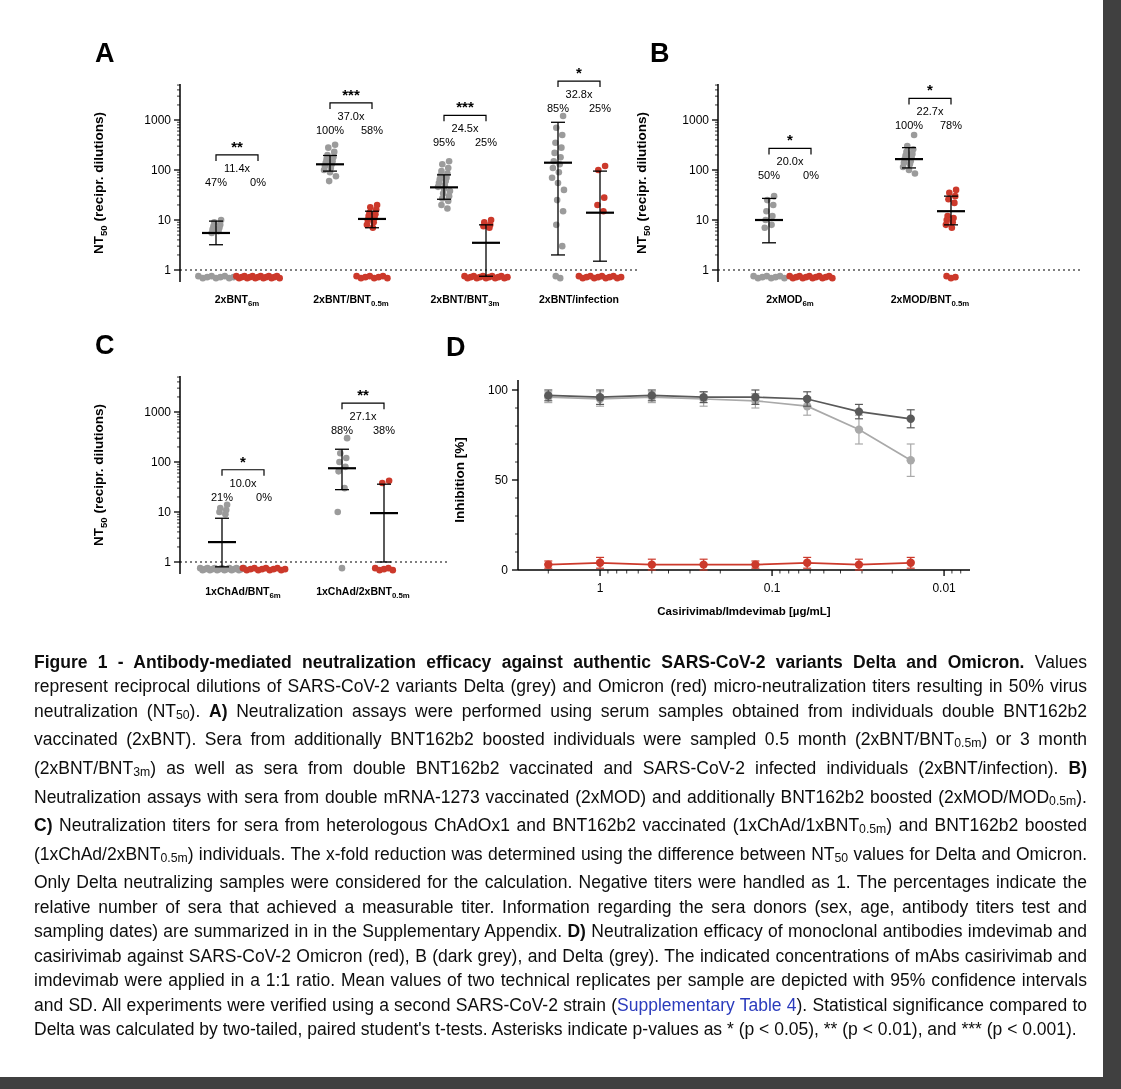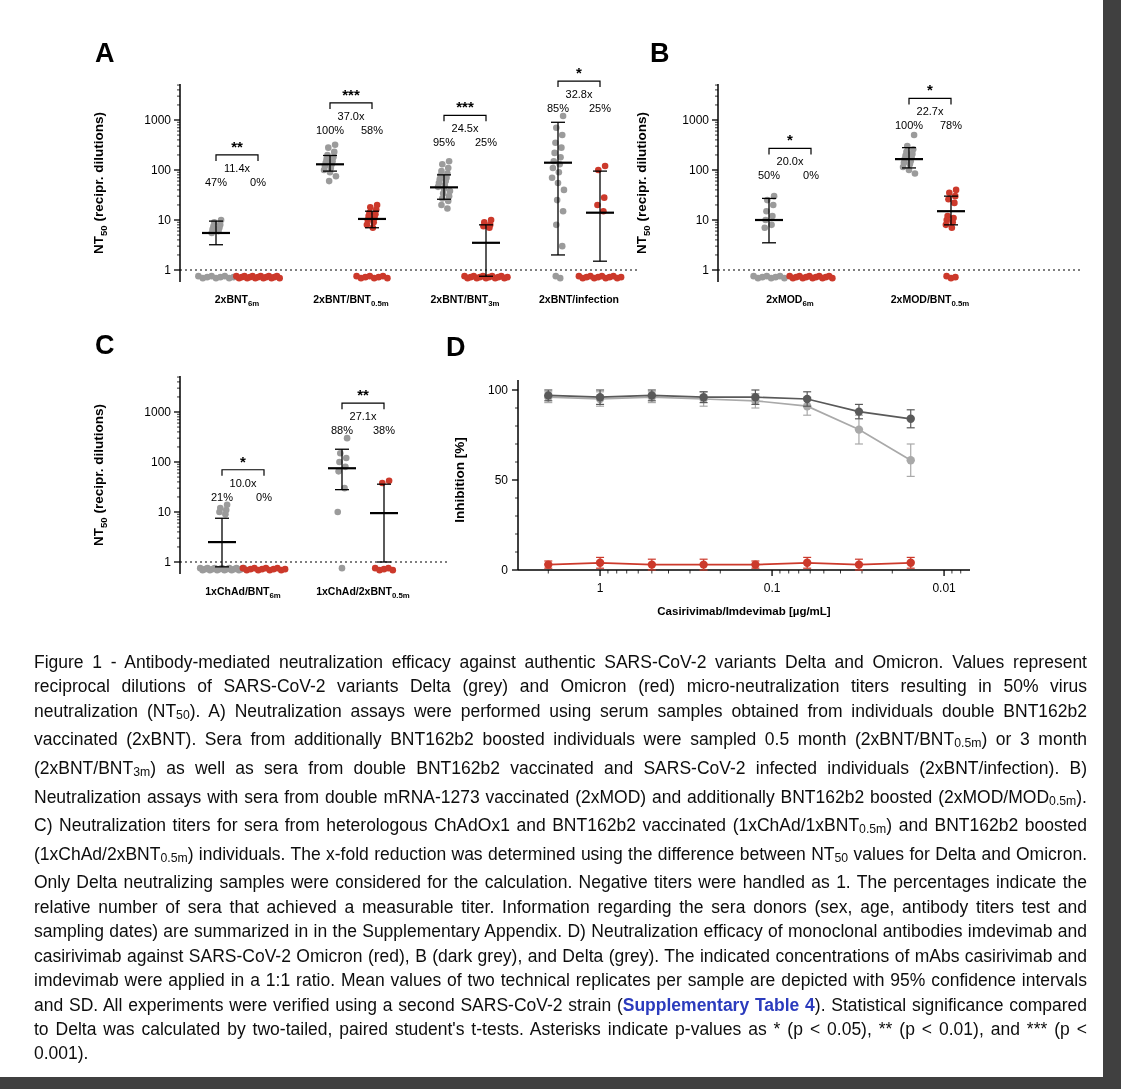--- a/index.html
+++ b/index.html
@@ -10,23 +10,23 @@
   .page{position:absolute;left:0;top:0;width:1103px;height:1077px;background:#ffffff;}
   .edge-right{position:absolute;left:1103px;top:0;width:18px;height:1089px;background:#404040;}
   .edge-bottom{position:absolute;left:0;top:1077px;width:1121px;height:12px;background:#404040;}
   .panel-letter{position:absolute;font-size:27px;font-weight:700;color:#000;line-height:1;}
   svg.chart{position:absolute;overflow:visible;}
   svg text{fill:#000;font-family:"Liberation Sans",sans-serif;}
   .caption{
     position:absolute;left:34px;top:650px;width:1053px;
     font-size:17.5px;line-height:24.4px;color:#0d0d0d;text-align:justify;
   }
-  .caption .b{font-weight:400;}
+  .caption .b{font-weight:700;}
   .caption .sub{font-size:70%;vertical-align:-0.18em;}
-  .caption .link{font-weight:700;}
+  .caption .link{font-weight:400;}
 </style>
 </head>
 <body>
 
 <div class="page">
 
   <div class="panel-letter" style="left:95px;top:40px;">A</div>
   <div class="panel-letter" style="left:650px;top:40px;">B</div>
   <div class="panel-letter" style="left:95px;top:332px;">C</div>
   <div class="panel-letter" style="left:446px;top:334px;">D</div>

